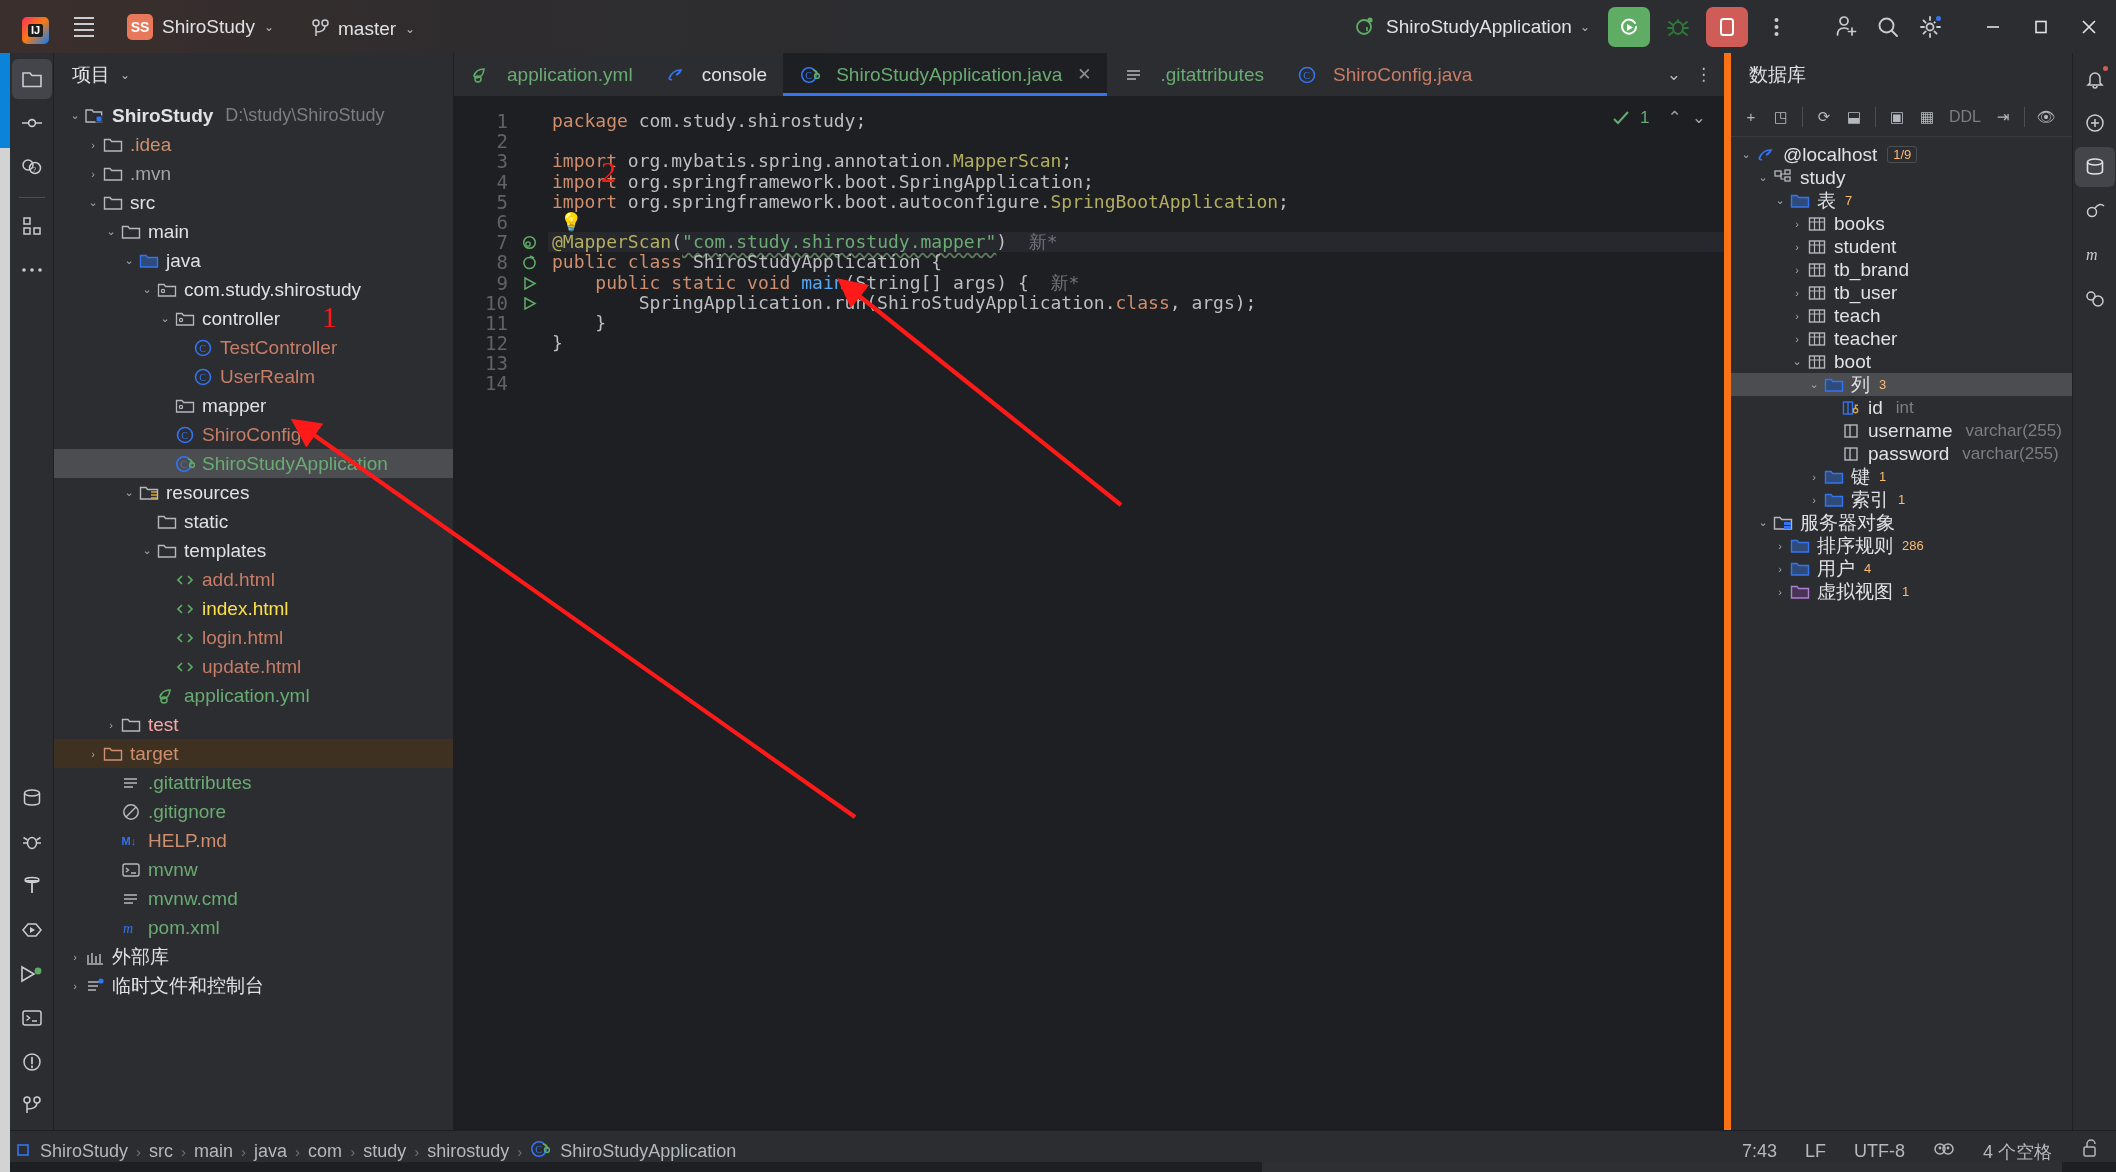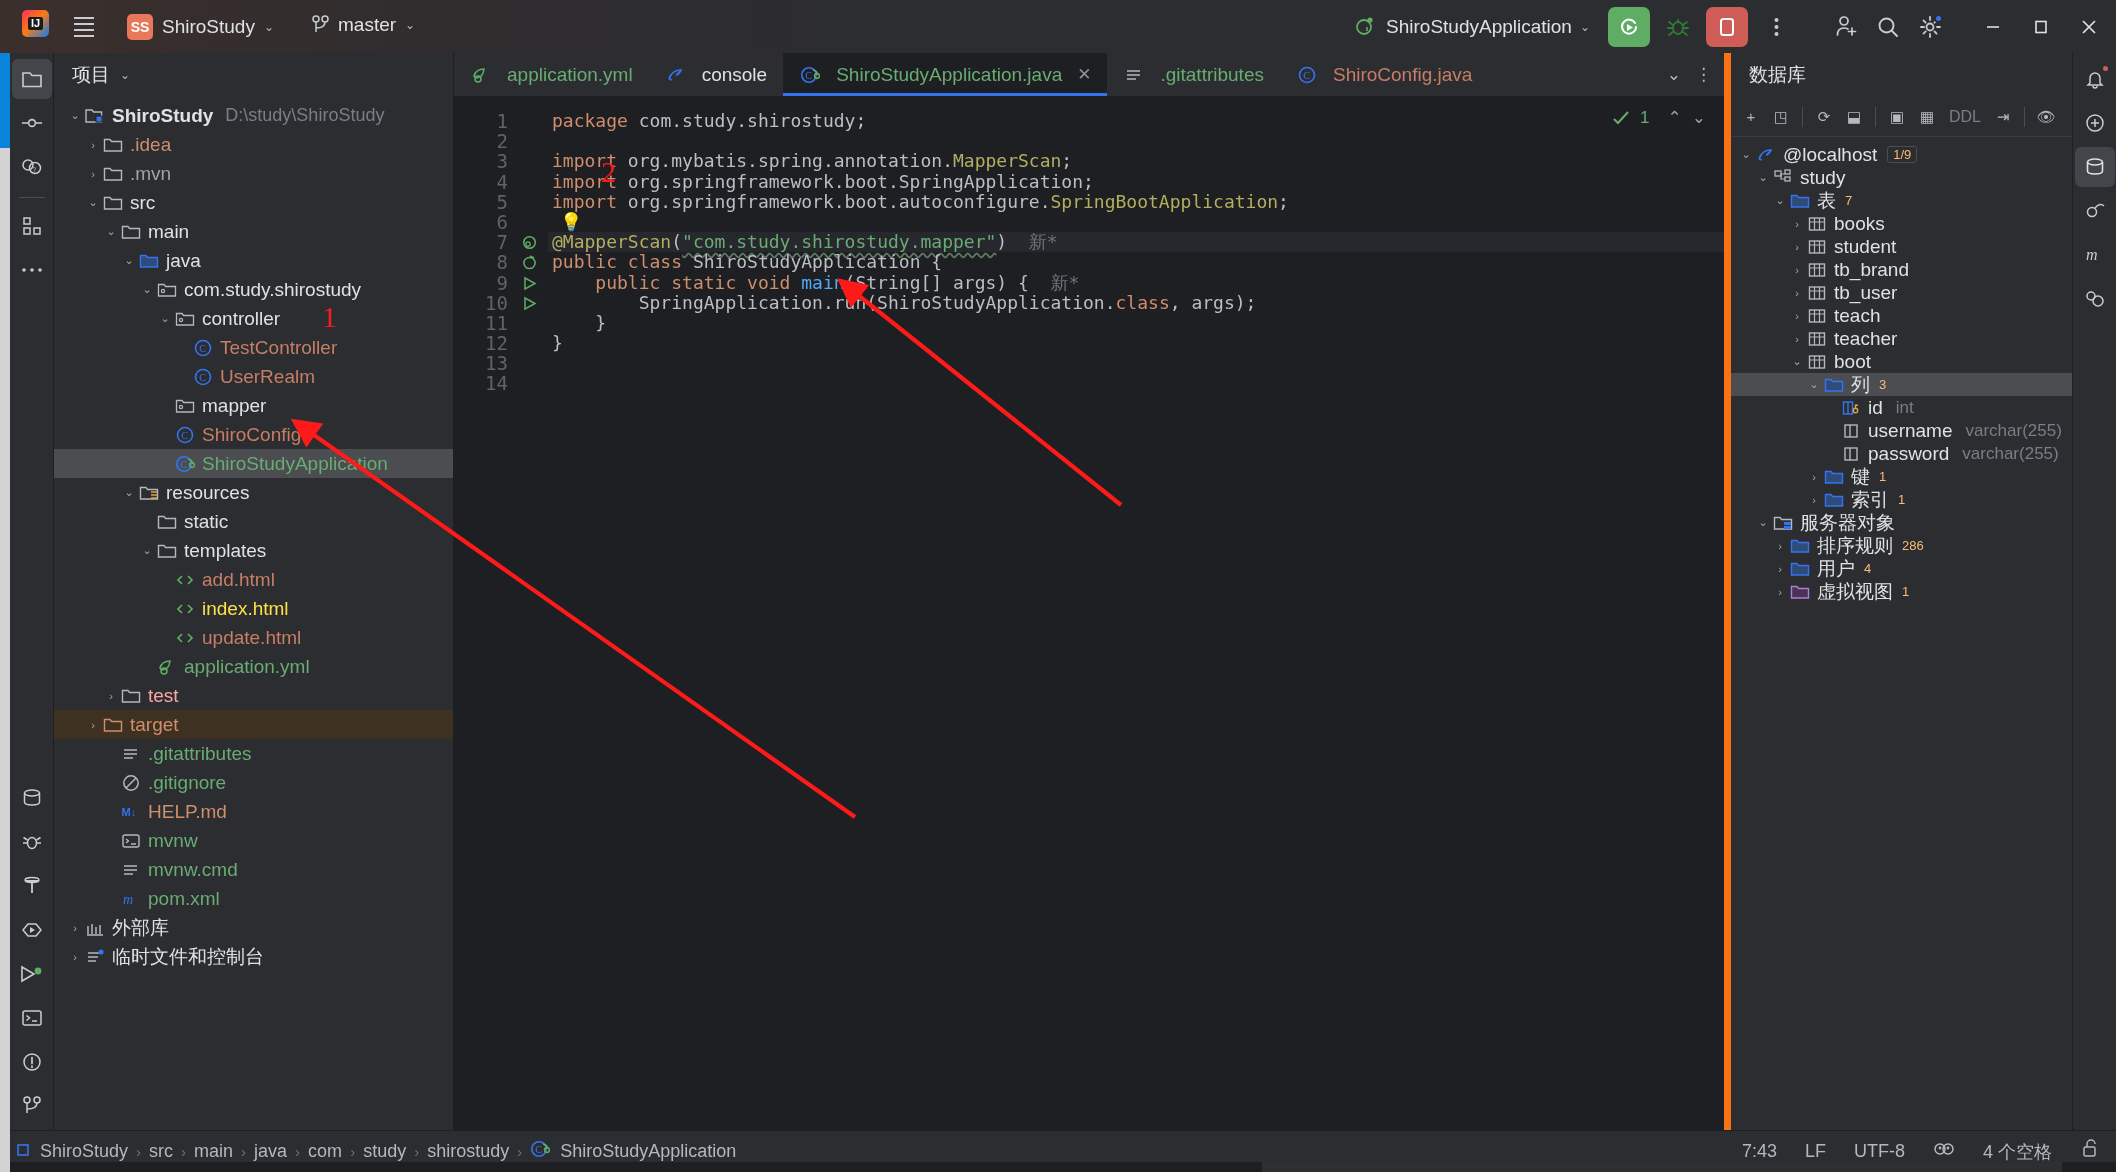--- a/index.html
+++ b/index.html
@@ -10,21 +10,21 @@
     -webkit-font-smoothing:antialiased;
   }
   .app { position:relative; width:2116px; height:1172px; display:flex; flex-direction:column; }
 
   
   .titlebar {
     height:53px; flex:0 0 53px; display:flex; align-items:center;
     background:linear-gradient(to right,#3b2f2c 0%,#2f2c2e 22%,#2b2d30 45%,#2b2d30 100%);
     padding-left:10px; position:relative; z-index:5;
   }
-  .tb-left { display:flex; align-items:flex-start; gap:4px; }
+  .tb-left { display:flex; align-items:flex-end; gap:4px; }
   .ij-logo {
     width:27px; height:27px; border-radius:5px; margin:0 14px 0 12px;
     background:linear-gradient(135deg,#fe315d 0%,#f97a12 48%,#087cfa 100%);
     display:flex; align-items:center; justify-content:center;
     position:relative;
   }
   .ij-logo::after{ content:"IJ"; font-size:11px; font-weight:bold; color:#fff;
     background:#1b1b1b; padding:1px 3px; border-radius:2px; line-height:1;}
   .hamburger { width:34px;height:34px; display:flex;flex-direction:column;justify-content:center;
     align-items:center; gap:4px; margin-right:14px; cursor:pointer;}
@@ -535,20 +535,30 @@
             <span class="tlbl" style="color:#fde047;">index.html</span>
           </div>
           <div class="trow">
             <span style="width:102px;flex:0 0 102px"></span>
             <span class="arrow"></span>
             <span class="ticon">
               <svg width="20" height="20" viewBox="0 0 20 20">
                 <path d="M7 6 L3 10 l4 4 M13 6 l4 4 l-4 4" stroke="#5fad65" fill="none" stroke-width="1.7"></path>
               </svg>
             </span>
+            <span class="tlbl" style="color:#c77d66;">login.html</span>
+          </div>
+          <div class="trow">
+            <span style="width:102px;flex:0 0 102px"></span>
+            <span class="arrow"></span>
+            <span class="ticon">
+              <svg width="20" height="20" viewBox="0 0 20 20">
+                <path d="M7 6 L3 10 l4 4 M13 6 l4 4 l-4 4" stroke="#5fad65" fill="none" stroke-width="1.7"></path>
+              </svg>
+            </span>
             <span class="tlbl" style="color:#c77d66;">update.html</span>
           </div>
           <div class="trow">
             <span style="width:84px;flex:0 0 84px"></span>
             <span class="arrow"></span>
             <span class="ticon">
               <svg width="20" height="20" viewBox="0 0 20 20">
                 <path d="M3 11 q2-7 10-7 q-1 9 -8 9 z" stroke="#5fad65" fill="none" stroke-width="1.6"></path>
                 <circle cx="7" cy="14" r="3" stroke="#5fad65" fill="none" stroke-width="1.5"></circle>
               </svg>

